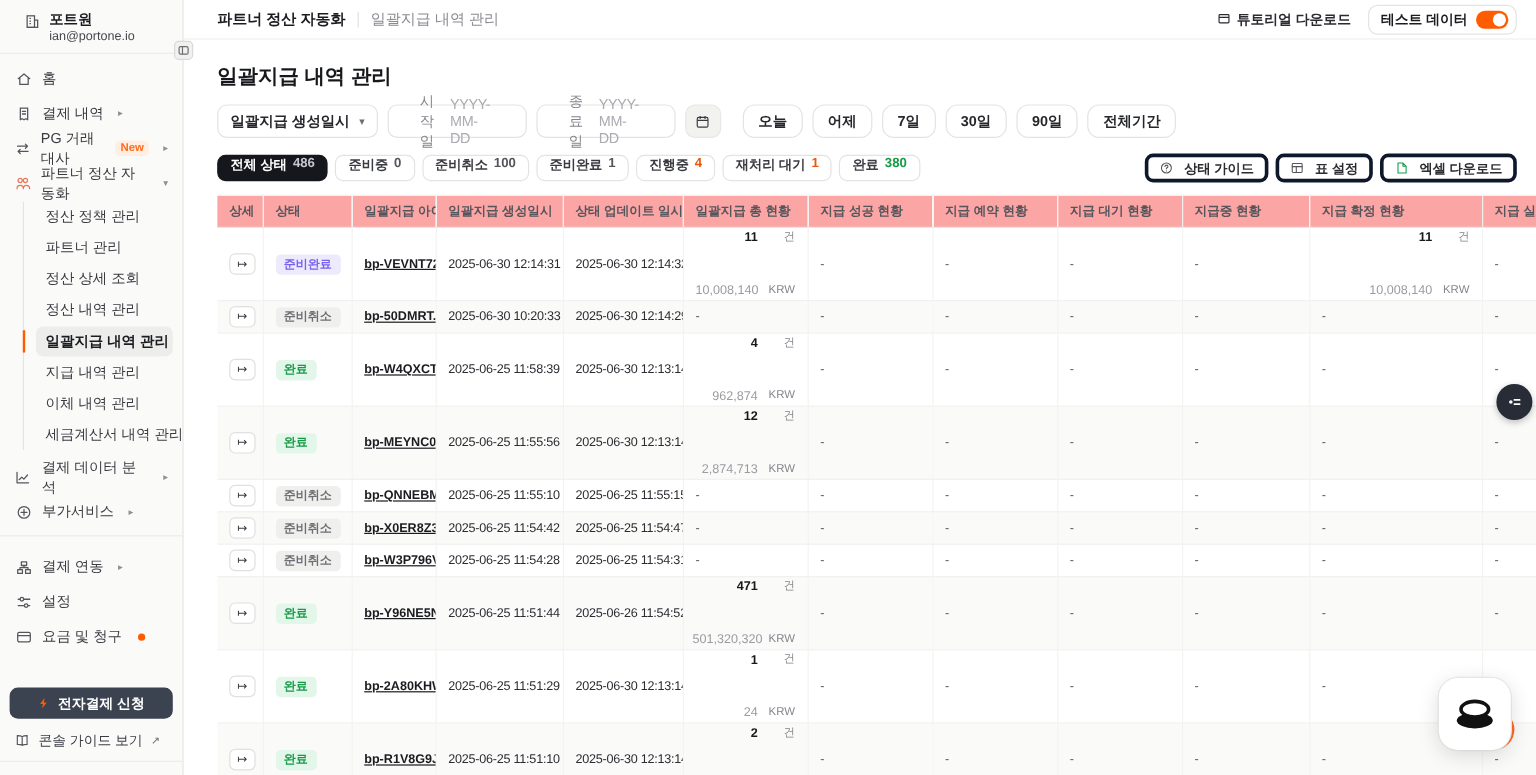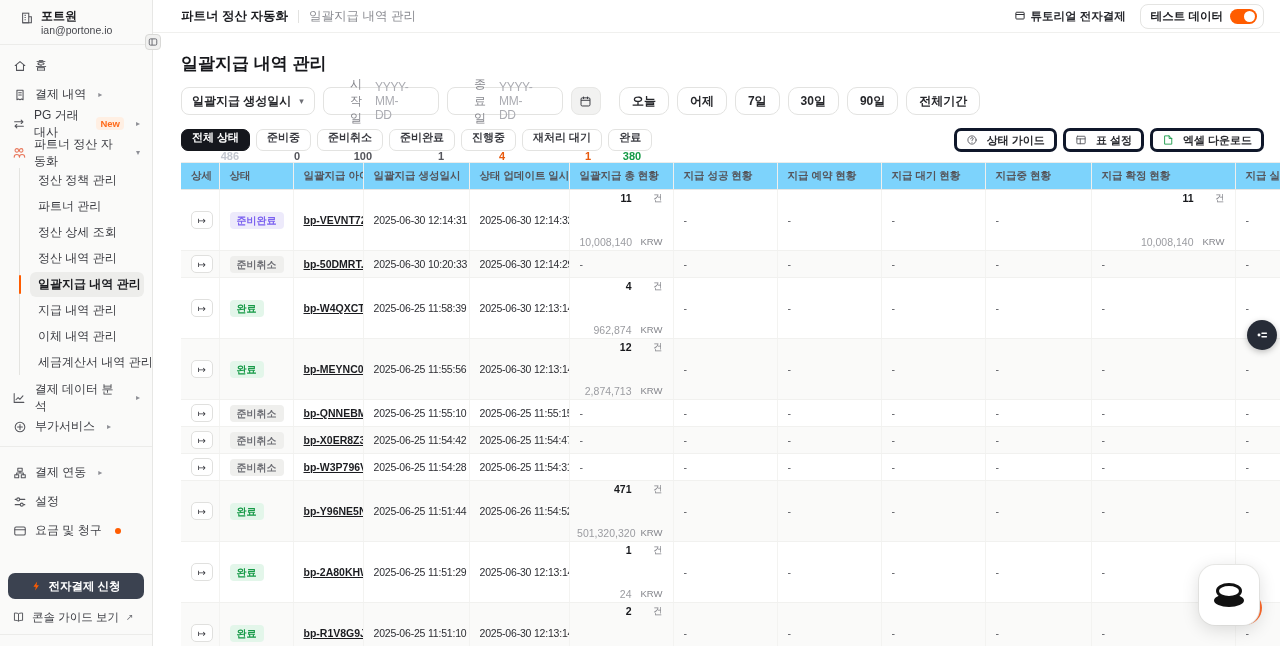--- a/index.html
+++ b/index.html
@@ -71,34 +71,34 @@
   .select-box .chev { font-size:9px; color:#6E6F75; }
   .date-input { width:116px; padding:0 26px; gap:7px; cursor:text; }
   .date-input .d-label { color:#85868C; }
   .date-input .d-ph { color:#ABACB2; letter-spacing:-0.3px; }
   .icon-btn { width:30px; justify-content:center; background:#F2F2F1; border-color:#E7E7E5; color:#3A3B41; }
   .range-btn { padding:0 12px; font-weight:600; color:#26272B;border-radius:10px; }
   .range-btn:first-of-type { margin-left:6px; }
   
   .tabs-row { display:flex; align-items:center; margin-top:13px; padding-right:16px; }
   .tabs { display:flex; gap:6px; }
-  .tab-pill { display:flex; align-items:flex-end; gap:5px; height:22px; padding:0 10px;
+  .tab-pill { display:flex; align-items:flex-start; gap:5px; height:22px; padding:0 10px;
     border:1px solid #E3E3E1; border-radius:7px; background:#fff; font-size:11px;
-    font-weight:600; color:#3A3B41; cursor:pointer; white-space:nowrap;flex-direction:column; }
+    font-weight:600; color:#3A3B41; cursor:pointer; white-space:nowrap; }
   .tab-pill .cnt { color:#55565C; }
   .tab-pill.selected { background:#15171D; border-color:#15171D; color:#fff; }
   .tab-pill.selected .cnt { color:#C3C7D0; }
   .actions { margin-left:auto; display:flex; gap:6px; }
   .action-btn { display:flex; align-items:center; gap:9px; height:24px; padding:0 9px;
     border:3px solid #0f172a; border-radius:7px; background:#fff; font-size:11px;
     font-weight:600; color:#2A2B30; cursor:pointer; }
   
   .table-wrap { margin-top:10px; width:1099px; overflow:hidden; }
   table { border-collapse:collapse; table-layout:fixed; width:1154px; }
-  thead th { background:#7dd3fc; font-size:10.5px; font-weight:600; color:#55565C;
+  thead th { background:#fca5a5; font-size:10.5px; font-weight:600; color:#55565C;
     text-align:left; padding:6px 10px; border-top:1px solid #ECECEA;
     border-bottom:1px solid #E7E7E5; border-right:1px solid #EFEFED; white-space:nowrap;
     overflow:hidden; }
   tbody td { font-size:10.5px; color:#2C2D32; padding:2px 10px; height:27px;
     border-bottom:1px solid #F1F1EF; border-right:1px solid #F3F3F1; white-space:nowrap;
     overflow:hidden; vertical-align:middle; }
   tbody tr:nth-child(even) { background:#FAFAF9; }
   .detail-btn { width:22px; height:18px; border:1px solid #E0E0DE; border-radius:5px;
     background:#fff; display:flex; align-items:center; justify-content:center;
     font-size:10px; color:#3A3B41; cursor:pointer; }
@@ -305,21 +305,21 @@
   <span class="crumb-sep"></span>
   <span class="crumb-sub">일괄지급 내역 관리</span>
   <div class="topbar-right">
     <div class="tutorial">
       <span>
         <svg width="12" height="12" viewBox="0 0 16 16" fill="none" stroke="#2A2B30" stroke-width="1.3">
           <rect x="2.5" y="3" width="11" height="9" rx="1"></rect>
             <path d="M2.5 6h11"></path>
         </svg>
       </span>
-      <span>튜토리얼 전자결제</span>
+      <span>튜토리얼 다운로드</span>
     </div>
     <div class="testdata-pill">
       <span class="testdata-label">테스트 데이터</span>
       <span class="switch">
           <span class="knob"></span>
         </span>
     </div>
   </div>
 </div>
 

